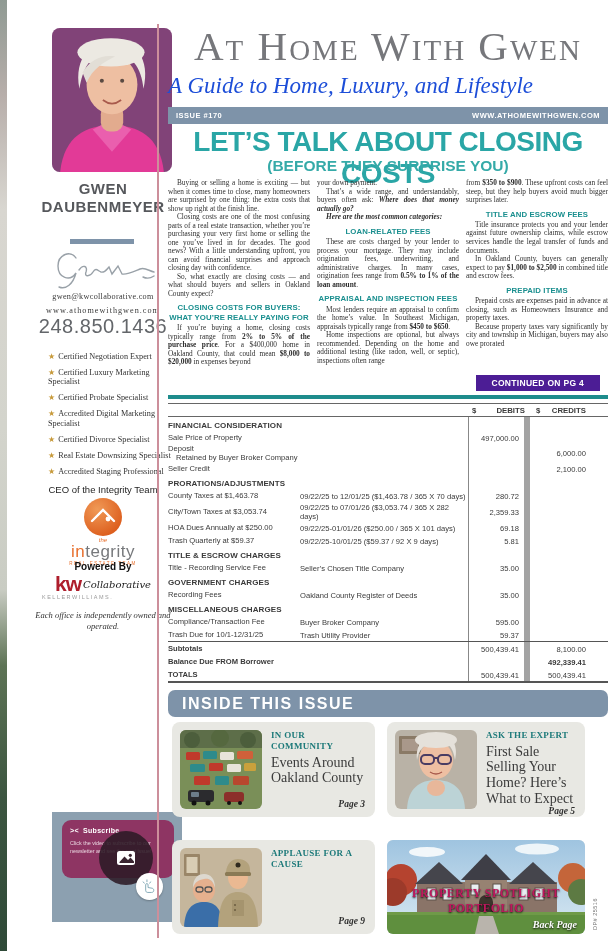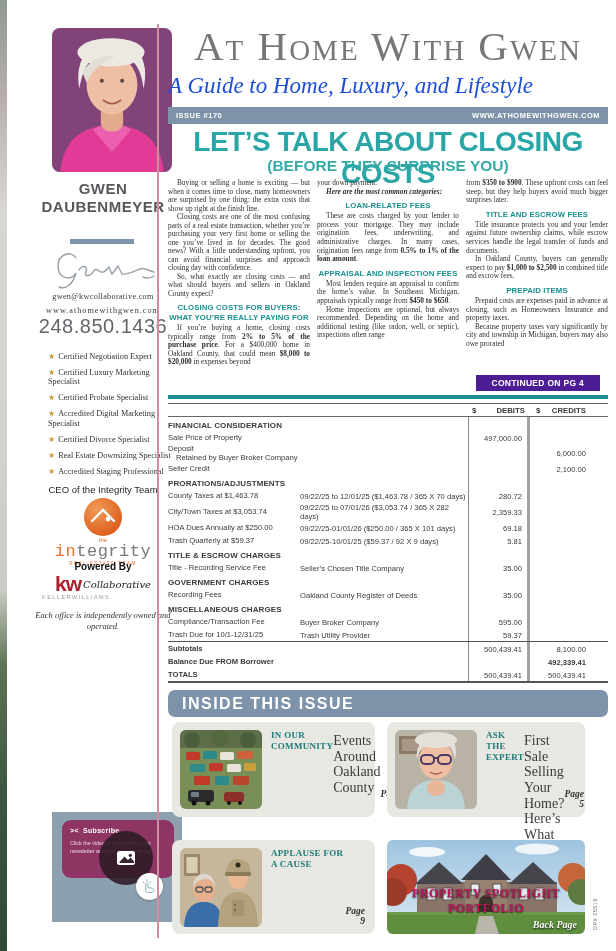--- a/index.html
+++ b/index.html
@@ -28,21 +28,21 @@
     font-size:20px; color:#63666a; letter-spacing:.5px; }
   .s-certs { position:absolute; top:352px; left:24px; width:130px; }
   .cert { font-family:"Liberation Serif", serif; font-size:8.2px; color:#333; margin-bottom:6.6px; line-height:1.15; }
   .cert .star { color:#c79a3b; font-size:8px; margin-right:3px; }
   .s-ceo { position:absolute; top:484px; left:0; width:158px; text-align:center; font-size:9.5px; color:#1e1e1e; }
   .integrity { position:absolute; top:498px; left:0; width:158px; text-align:center; }
   .integrity .circle { width:38px; height:38px; border-radius:50%; margin:0 auto;
     background:radial-gradient(circle at 35% 30%, #f09a57, #dd5f1e 75%); position:relative; }
   .integrity .roof { position:absolute; inset:0; }
   .integrity .the { font-size:6px; color:#e8702e; font-style:italic; margin-top:1px; }
-  .integrity .word { font-size:17px; color:#77797c; letter-spacing:.5px; line-height:1;font-family:Liberation Mono, monospace; }
+  .integrity .word { font-size:17px; color:#77797c; letter-spacing:.5px; line-height:1; }
   .integrity .word b { color:#e8702e; font-weight:normal; }
   .integrity .sub { font-size:4.5px; color:#e8702e; letter-spacing:1.5px; margin-top:1px; }
   .s-powered { position:absolute; top:561px; left:0; width:158px; text-align:center; font-size:10px; font-weight:bold; color:#111; }
   .s-kw { position:absolute; top:572px; left:0; width:158px; text-align:center; }
   .s-kw .kw { font-size:21px; font-weight:bold; color:#ae1e2c; letter-spacing:-1px; vertical-align:middle; }
   .s-kw .collab { font-family:"DejaVu Serif", serif; font-style:italic; font-size:10px; color:#1b1b1b; margin-left:2px; vertical-align:middle; }
   .s-kw .keller { font-size:5.5px; color:#9a9a9a; letter-spacing:1.5px; text-align:left; margin-left:18px; margin-top:-2px; }
   .s-disc { position:absolute; top:610px; left:10px; width:138px; text-align:center;
     font-family:"Liberation Serif", serif; font-style:italic; font-size:8.5px; color:#333; line-height:1.3; }
 
@@ -84,38 +84,38 @@
   
   .fin-table { position:absolute; top:403px; width:440px; color:#3a3a3a; }
   .thead { display:grid; grid-template-columns:132px 168px 62px 78px; border-top:1px solid #666; border-bottom:1px solid #666; height:14px; align-items:center; }
   .thead .hcell { display:flex; justify-content:space-between; font-size:7.8px; font-weight:bold; }
   .thead .hc-deb { grid-column:3; padding:0 5px 0 4px; }
   .thead .hc-cred { grid-column:4; padding:0 22px 0 6px; }
   .trow { display:grid; grid-template-columns:132px 168px 62px 78px; font-size:7.6px; min-height:13px; align-items:center; }
   .trow .c-label { grid-column:1; padding-top:1px; line-height:1.15; }
   .trow .c-label .l2 { padding-left:8px; }
   .trow .c-desc { grid-column:2; padding-top:1px; }
-  .trow .c-deb { grid-column:3; text-align:right; padding:1px 5px 0 4px; border-left:1px solid #888; border-right:3px solid #a3a3a3; height:100%; display:flex; align-items:center; justify-content:flex-end; }
+  .trow .c-deb { grid-column:3; text-align:right; padding:1px 5px 0 4px; border-left:1px solid #888; border-right:6px solid #a3a3a3; height:100%; display:flex; align-items:center; justify-content:flex-end; }
   .trow .c-cred { grid-column:4; text-align:right; padding:1px 22px 0 0; }
   .trow.sec { min-height:14px; }
   .trow.sec .c-label { grid-column:1 / 3; font-weight:bold; font-size:8px; letter-spacing:.1px; padding-top:3px; }
   .totals { border-top:1px solid #555; border-bottom:2px solid #555; }
   .totals .trow { min-height:13px; }
   .totals .c-label { font-weight:bold; grid-column:1 / 3; }
   .totals .boldv { font-weight:bold; }
 
   
   .inside-bar { position:absolute; top:690px; width:440px; height:27px; background:#7e93a9; border-radius:7px;
     display:flex; align-items:center; padding-left:14px; }
   .inside-bar span { color:#fff; font-size:16px; font-weight:bold; letter-spacing:1.5px; }
   .cards { position:absolute; top:722px; left:4px; width:413px; display:grid;
     grid-template-columns:203px 198px; grid-template-rows:95px 94px; column-gap:12px; row-gap:23px; }
   .card { background:#e8e8e3; border-radius:8px; padding:8px; display:flex; gap:9px; }
   .card .photo { width:82px; height:79px; border-radius:6px; overflow:hidden; flex-shrink:0; }
-  .card .ctext { display:flex; flex-direction:row; flex:1; min-width:0; }
+  .card .ctext { display:flex; flex-direction:column; flex:1; min-width:0; }
   .kicker { font-family:"Liberation Serif", serif; font-weight:bold; font-size:9px; color:#1d7a7a; letter-spacing:.3px; line-height:1.2; }
   .ctitle { font-family:"Liberation Serif", serif; font-size:14px; color:#3b3b3b; line-height:1.12; margin-top:3px; }
   .cpage { font-family:"Liberation Serif", serif; font-style:italic; font-weight:bold; font-size:9.5px; color:#2f2f2f; text-align:right; margin-top:auto; padding-right:2px; }
   .card.spotlight { padding:0; position:relative; overflow:hidden; border-radius:6px; }
   .spot-title { position:absolute; left:0; right:0; bottom:18px; text-align:center;
     font-family:"Liberation Serif", serif; font-weight:bold; font-size:12px; color:#be185d; letter-spacing:.5px;
     text-shadow:0 1px 2px rgba(0,0,0,.85); }
   .spot-page { position:absolute; right:8px; bottom:4px; font-family:"Liberation Serif", serif;
     font-style:italic; font-weight:bold; font-size:10px; color:#fff; text-shadow:0 1px 2px rgba(0,0,0,.85); }
   .dp-code { position:absolute; left:424px; top:898px; writing-mode:vertical-rl; transform:rotate(180deg);
@@ -233,20 +233,21 @@
     <div class="article">
       <div class="col">
           <p class="para">Buying or selling a home is exciting — but when it comes time to close, many homeowners are surprised by one thing: the extra costs that show up right at the finish line.</p>
           <p class="para">Closing costs are one of the most confusing parts of a real estate transaction, whether you’re purchasing your very first home or selling the one you’ve lived in for decades. The good news? With a little understanding upfront, you can avoid financial surprises and approach closing day with confidence.</p>
           <p class="para">So, what exactly are closing costs — and what should buyers and sellers in Oakland County expect?</p>
           <div class="col-head">CLOSING COSTS FOR BUYERS:<br>WHAT YOU’RE REALLY PAYING FOR</div>
           <p class="para">If you’re buying a home, closing costs typically range from <b>2% to 5% of the purchase price</b>. For a $400,000 home in Oakland County, that could mean <b>$8,000 to $20,000</b> in expenses beyond</p>
         </div>
       <div class="col">
           <p class="para cont">your down payment.</p>
+          <p class="para">That’s a wide range, and understandably, buyers often ask: <b><i>Where does that money actually go?</i></b></p>
           <p class="para"><b><i>Here are the most common categories:</i></b></p>
           <div class="col-head">LOAN-RELATED FEES</div>
           <p class="para">These are costs charged by your lender to process your mortgage. They may include origination fees, underwriting, and administrative charges. In many cases, origination fees range from <b>0.5% to 1% of the loan amount</b>.</p>
           <div class="col-head">APPRAISAL AND INSPECTION FEES</div>
           <p class="para">Most lenders require an appraisal to confirm the home’s value. In Southeast Michigan, appraisals typically range from <b>$450 to $650</b>.</p>
           <p class="para">Home inspections are optional, but always recommended. Depending on the home and additional testing (like radon, well, or septic), inspections often range</p>
         </div>
       <div class="col">
           <p class="para cont">from <b>$350 to $900</b>. These upfront costs can feel steep, but they help buyers avoid much bigger surprises later.</p>
           <div class="col-head">TITLE AND ESCROW FEES</div>

